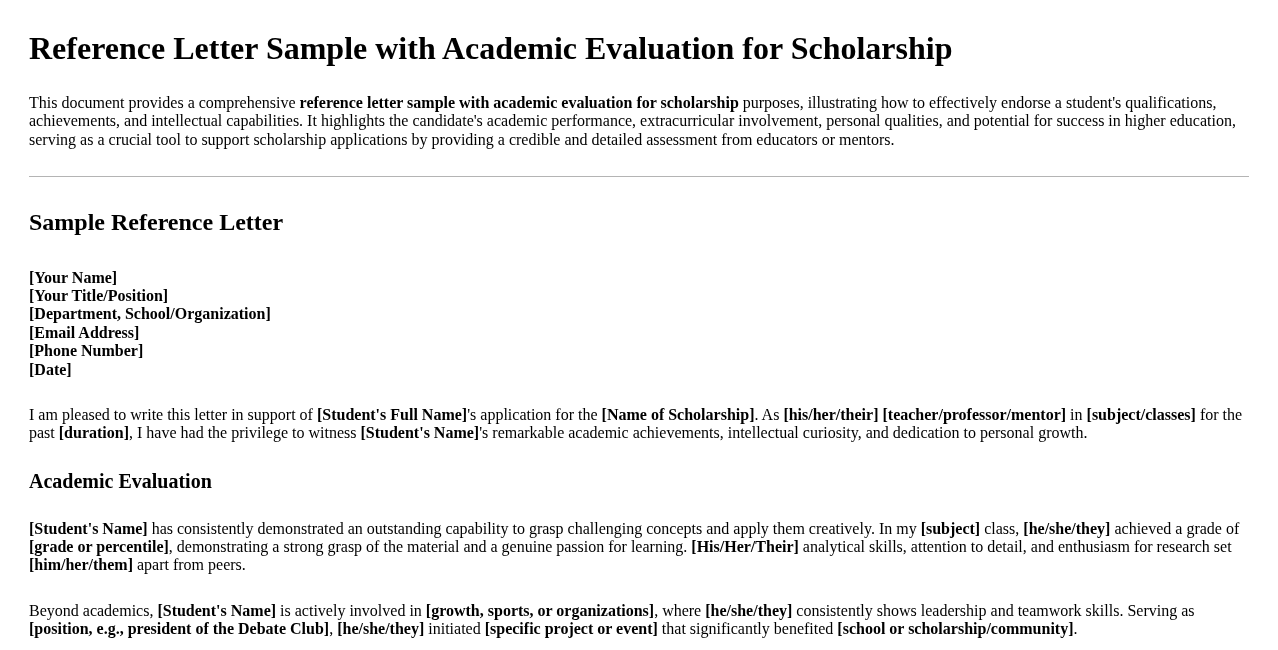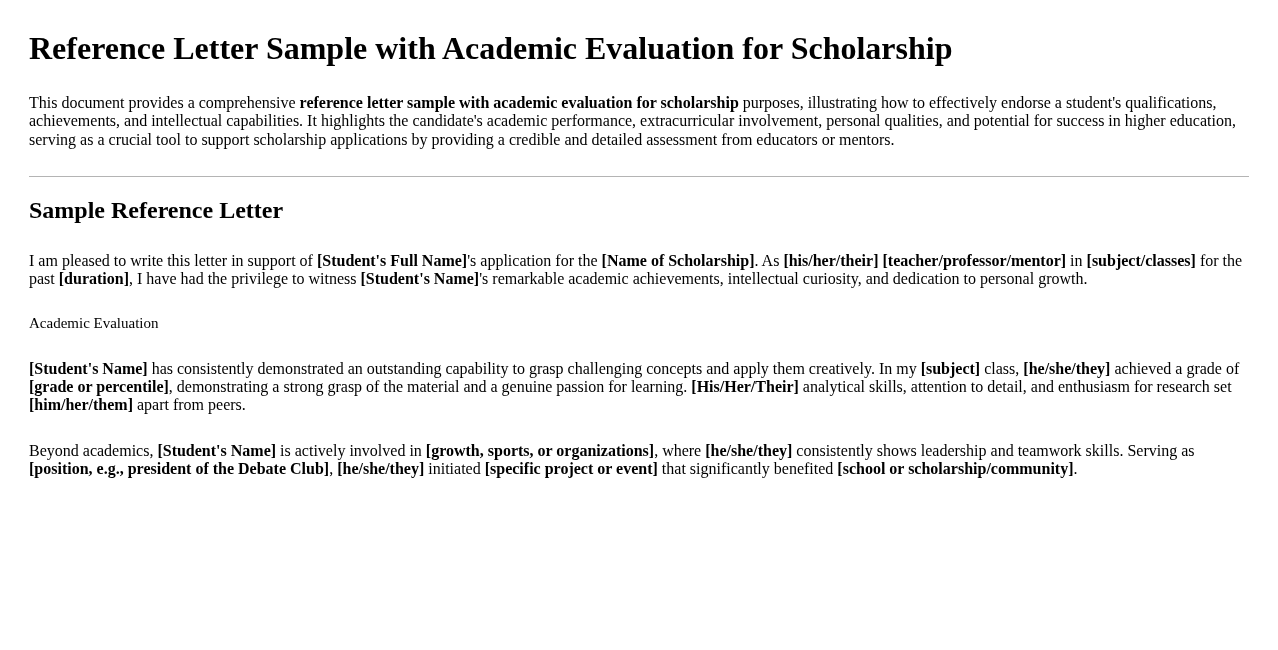--- a/index.html
+++ b/index.html
@@ -13,25 +13,25 @@
     line-height: 1.15;
   }
   h1 {
     font-size: 32px;
     font-weight: bold;
     margin: 0 0 21px 0;
   }
   h2 {
     font-size: 24px;
     font-weight: bold;
-    margin: 20px 0;
+    margin: 32px 0;
   }
   h3 {
-    font-size: 15px;
-    font-weight: normal;
+    font-size: 20px;
+    font-weight: bold;
     margin: 18.7px 0;
   }
   p {
     margin: 27px 0;
   }
   hr {
     height: 0;
     border: none;
     border-top: 1px solid #b4b4b4;
     margin: 16px 0;
@@ -44,20 +44,21 @@
 <main>
 
   <h1>Reference Letter Sample with Academic Evaluation for Scholarship</h1>
 
   <p>This document provides a comprehensive <b>reference letter sample with academic evaluation for scholarship</b> purposes, illustrating how to effectively endorse a student's qualifications, achievements, and intellectual capabilities. It highlights the candidate's academic performance, extracurricular involvement, personal qualities, and potential for success in higher education, serving as a crucial tool to support scholarship applications by providing a credible and detailed assessment from educators or mentors.</p>
 
   <hr>
 
   <h2>Sample Reference Letter</h2>
 
+  <p><b>[Your Name]</b><br><b>[Your Title/Position]</b><br><b>[Department, School/Organization]</b><br><b>[Email Address]</b><br><b>[Phone Number]</b><br><b>[Date]</b></p>
 
 
   <p>I am pleased to write this letter in support of <b>[Student's Full Name]</b>'s application for the <b>[Name of Scholarship]</b>. As <b>[his/her/their]</b> <b>[teacher/professor/mentor]</b> in <b>[subject/classes]</b> for the past <b>[duration]</b>, I have had the privilege to witness <b>[Student's Name]</b>'s remarkable academic achievements, intellectual curiosity, and dedication to personal growth.</p>
 
   <h3>Academic Evaluation</h3>
 
   <p><b>[Student's Name]</b> has consistently demonstrated an outstanding capability to grasp challenging concepts and apply them creatively. In my <b>[subject]</b> class, <b>[he/she/they]</b> achieved a grade of <b>[grade or percentile]</b>, demonstrating a strong grasp of the material and a genuine passion for learning. <b>[His/Her/Their]</b> analytical skills, attention to detail, and enthusiasm for research set <b>[him/her/them]</b> apart from peers.</p>
 
 
   <p>Beyond academics, <b>[Student's Name]</b> is actively involved in <b>[growth, sports, or organizations]</b>, where <b>[he/she/they]</b> consistently shows leadership and teamwork skills. Serving as <b>[position, e.g., president of the Debate Club]</b>, <b>[he/she/they]</b> initiated <b>[specific project or event]</b> that significantly benefited <b>[school or scholarship/community]</b>.</p>

